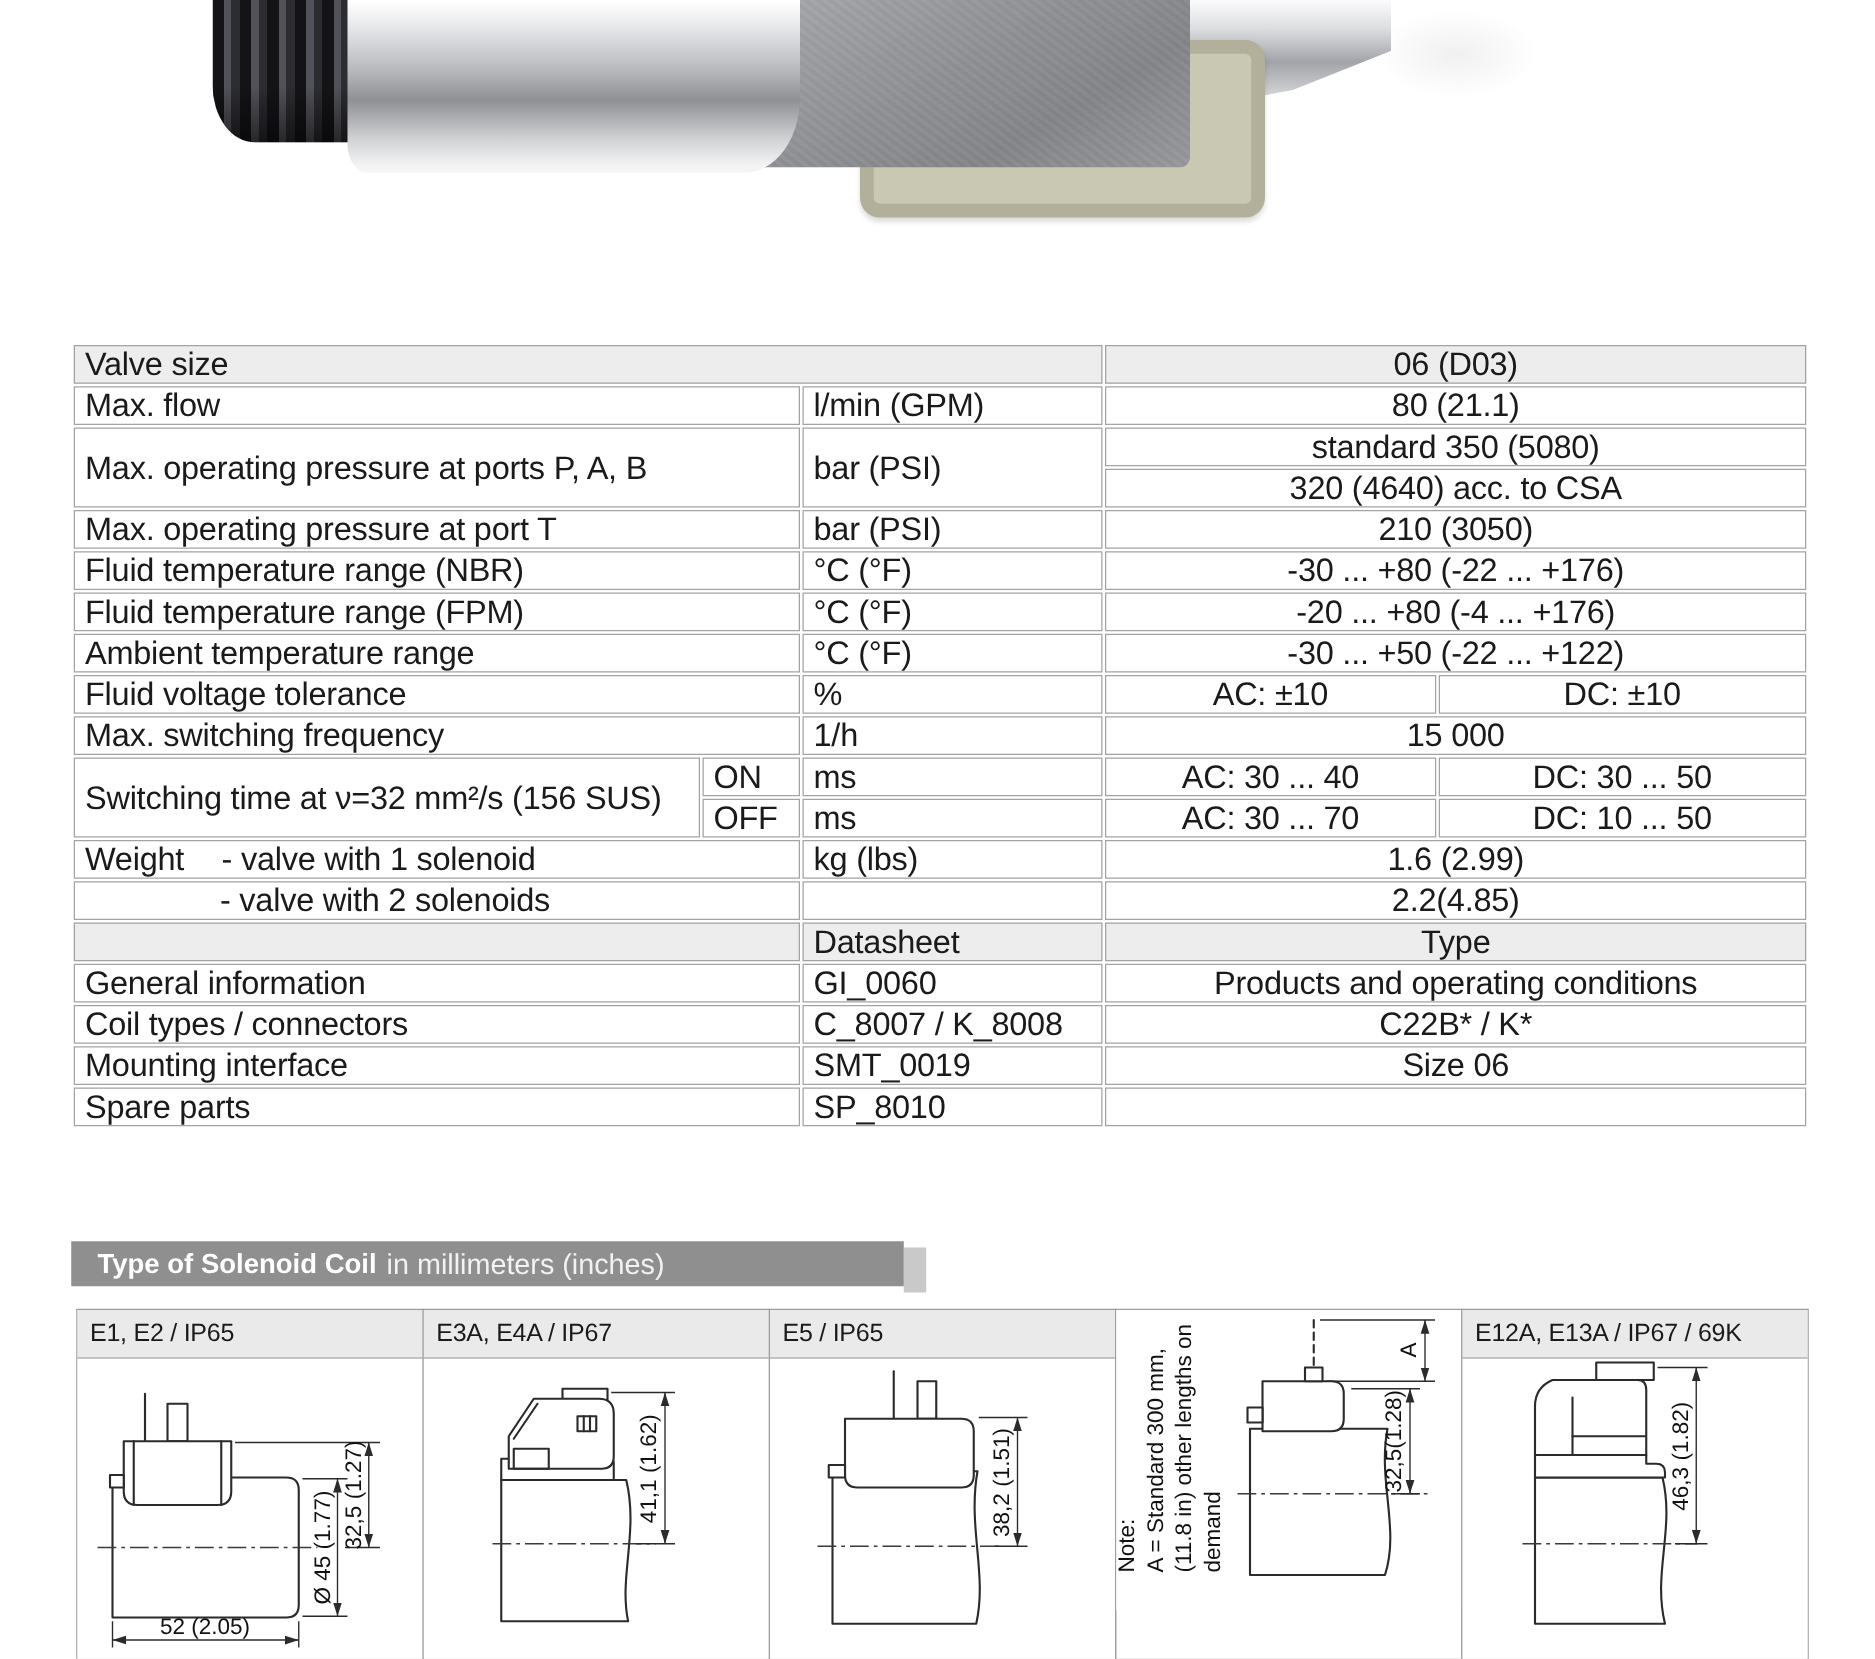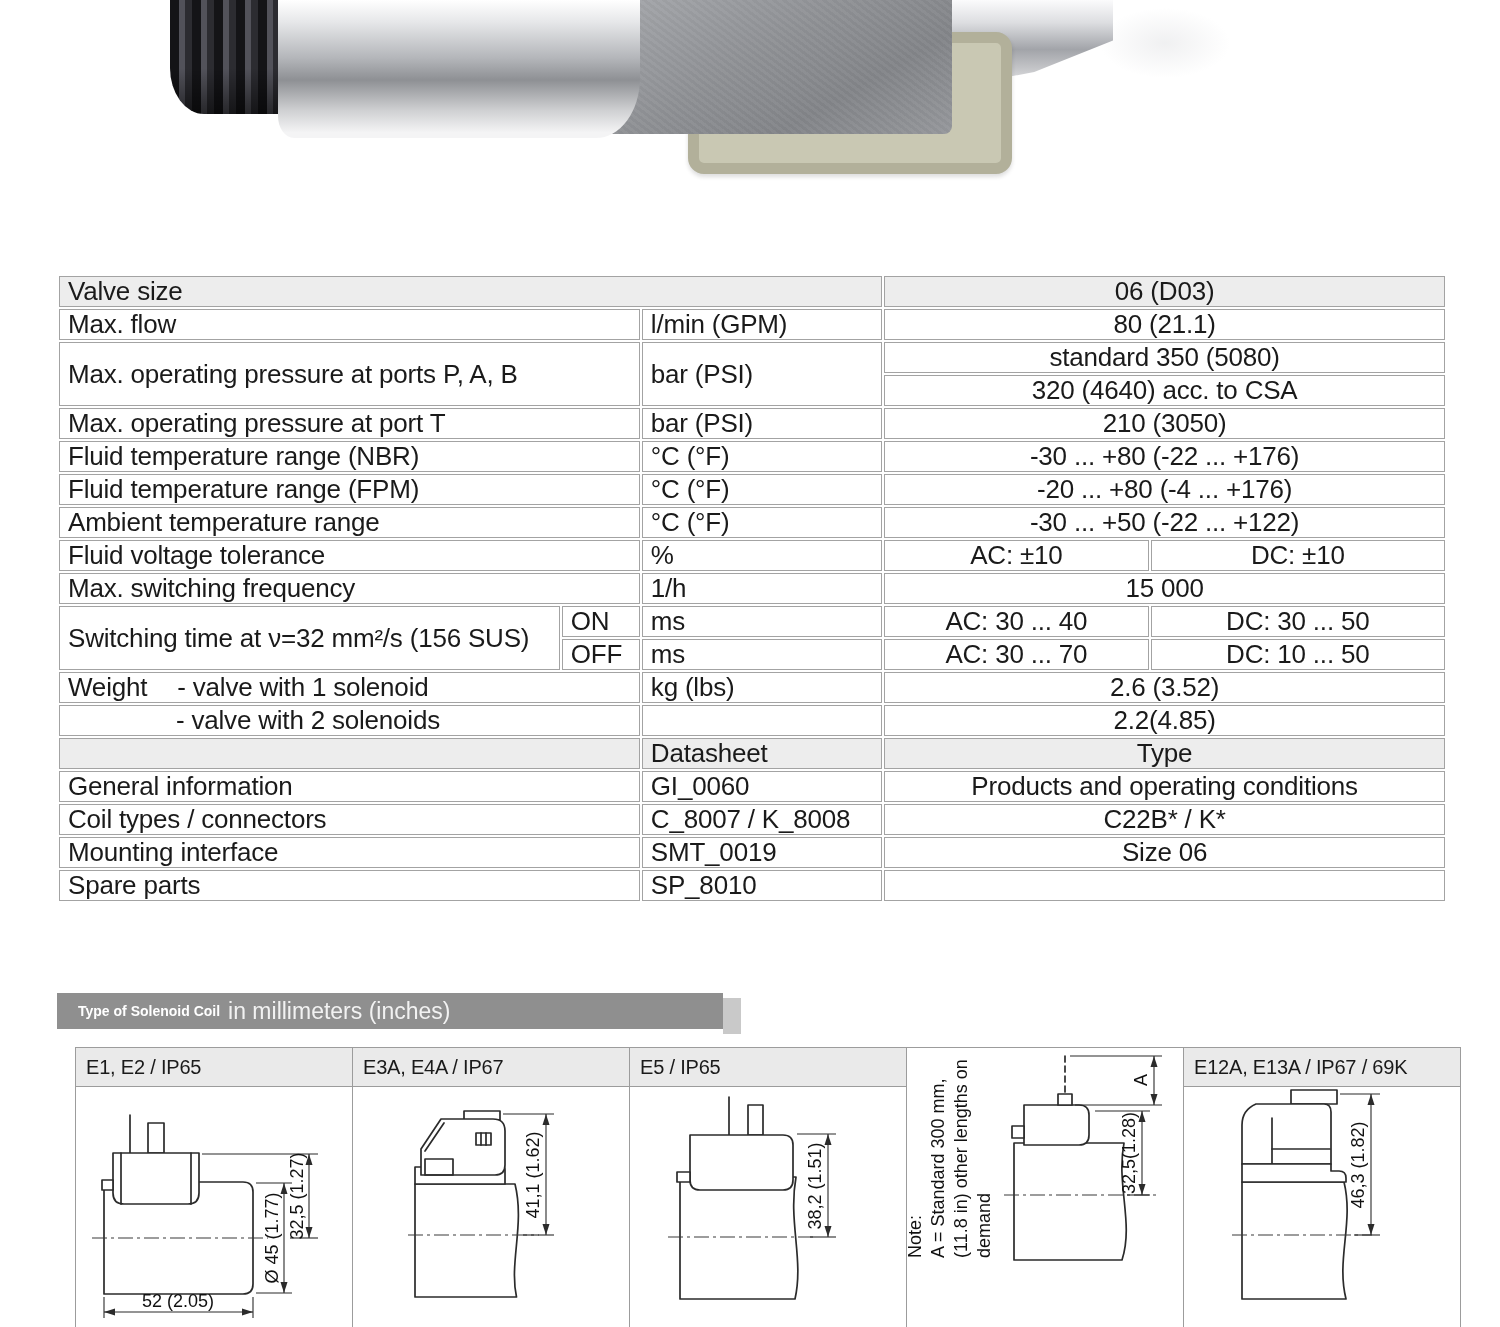--- a/index.html
+++ b/index.html
@@ -56,26 +56,26 @@
   .spec td.c{text-align:center;padding:0 2px;}
   .spec td.g{background:#ededed;}
   .spec .ind1{margin-left:30px;}
   .spec .ind2{margin-left:108px;}
   
   .bar-tail{position:absolute;left:723px;top:998px;width:18px;height:36px;background:#c9c9c9;}
   .section-bar{
     position:absolute;left:57px;top:993px;width:666px;height:36px;background:#8f8f8f;
     display:flex;align-items:center;padding-left:21px;box-sizing:border-box;
   }
-  .section-bar .t1{color:#fff;font-weight:bold;font-size:14px;}
+  .section-bar .t1{color:#fff;font-weight:bold;font-size:22px;}
   .section-bar .t2{color:#f2f2f2;font-size:23px;margin-left:8px;}
   
   .panels{position:absolute;left:57px;top:1047px;width:1390px;display:flex;}
   .panel{width:278px;box-sizing:border-box;border:1px solid #9c9c9c;margin-left:-1px;}
-  .panel:first-child{margin-left:18px;}
+  .panel:first-child{margin-left:4px;}
   .panel-h{
     height:39px;background:#eaeaea;border-bottom:1px solid #9c9c9c;
     font-size:20px;line-height:39px;padding-left:10px;letter-spacing:-0.2px;
     box-sizing:border-box;white-space:nowrap;overflow:hidden;
   }
   .panel-b{height:240px;background:#fff;overflow:hidden;}
   
   svg .o{stroke:#2b2b2b;stroke-width:1.7;fill:none;stroke-linejoin:round;stroke-linecap:round;}
   svg .f{fill:#fff;}
   svg .cl{stroke:#3a3a3a;stroke-width:1.1;stroke-dasharray:15 4 3 4;fill:none;}
@@ -160,21 +160,21 @@
   </tr>
   <tr>
     <td>OFF</td>
     <td>ms</td>
     <td class="c">AC: 30 ... 70</td>
     <td class="c">DC: 10 ... 50</td>
   </tr>
   <tr>
     <td colspan="2"><span>Weight</span><span class="ind1">- valve with 1 solenoid</span></td>
     <td>kg (lbs)</td>
-    <td colspan="2" class="c">2.6 (3.52)</td>
+    <td colspan="2" class="c">1.6 (2.99)</td>
   </tr>
   <tr>
     <td colspan="2"><span class="ind2">- valve with 2 solenoids</span></td>
     <td></td>
     <td colspan="2" class="c">2.2(4.85)</td>
   </tr>
   <tr>
     <td colspan="2" class="g"></td>
     <td class="g">Datasheet</td>
     <td colspan="2" class="g c">Type</td>

